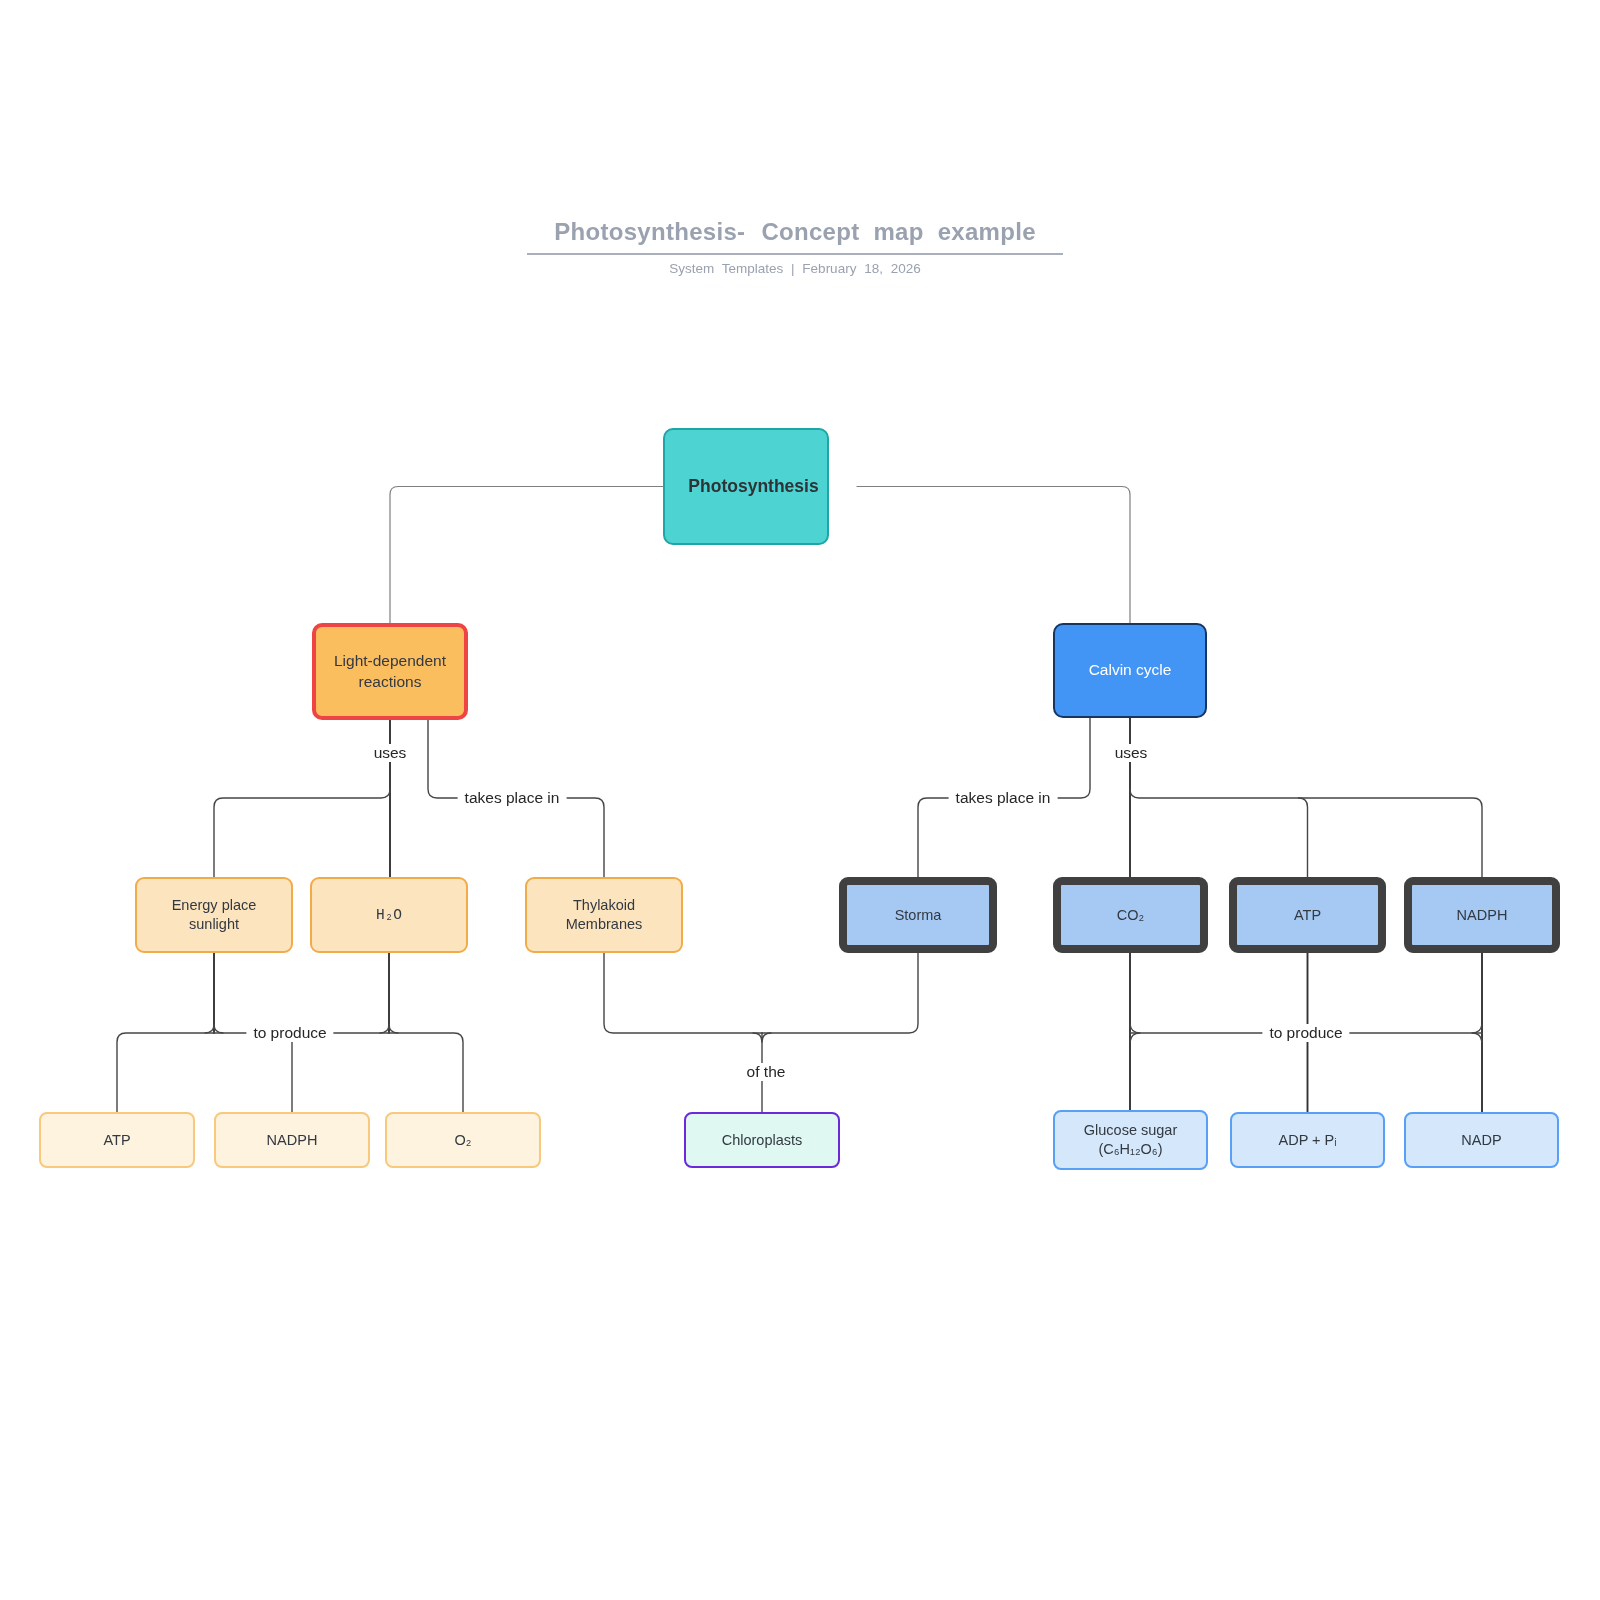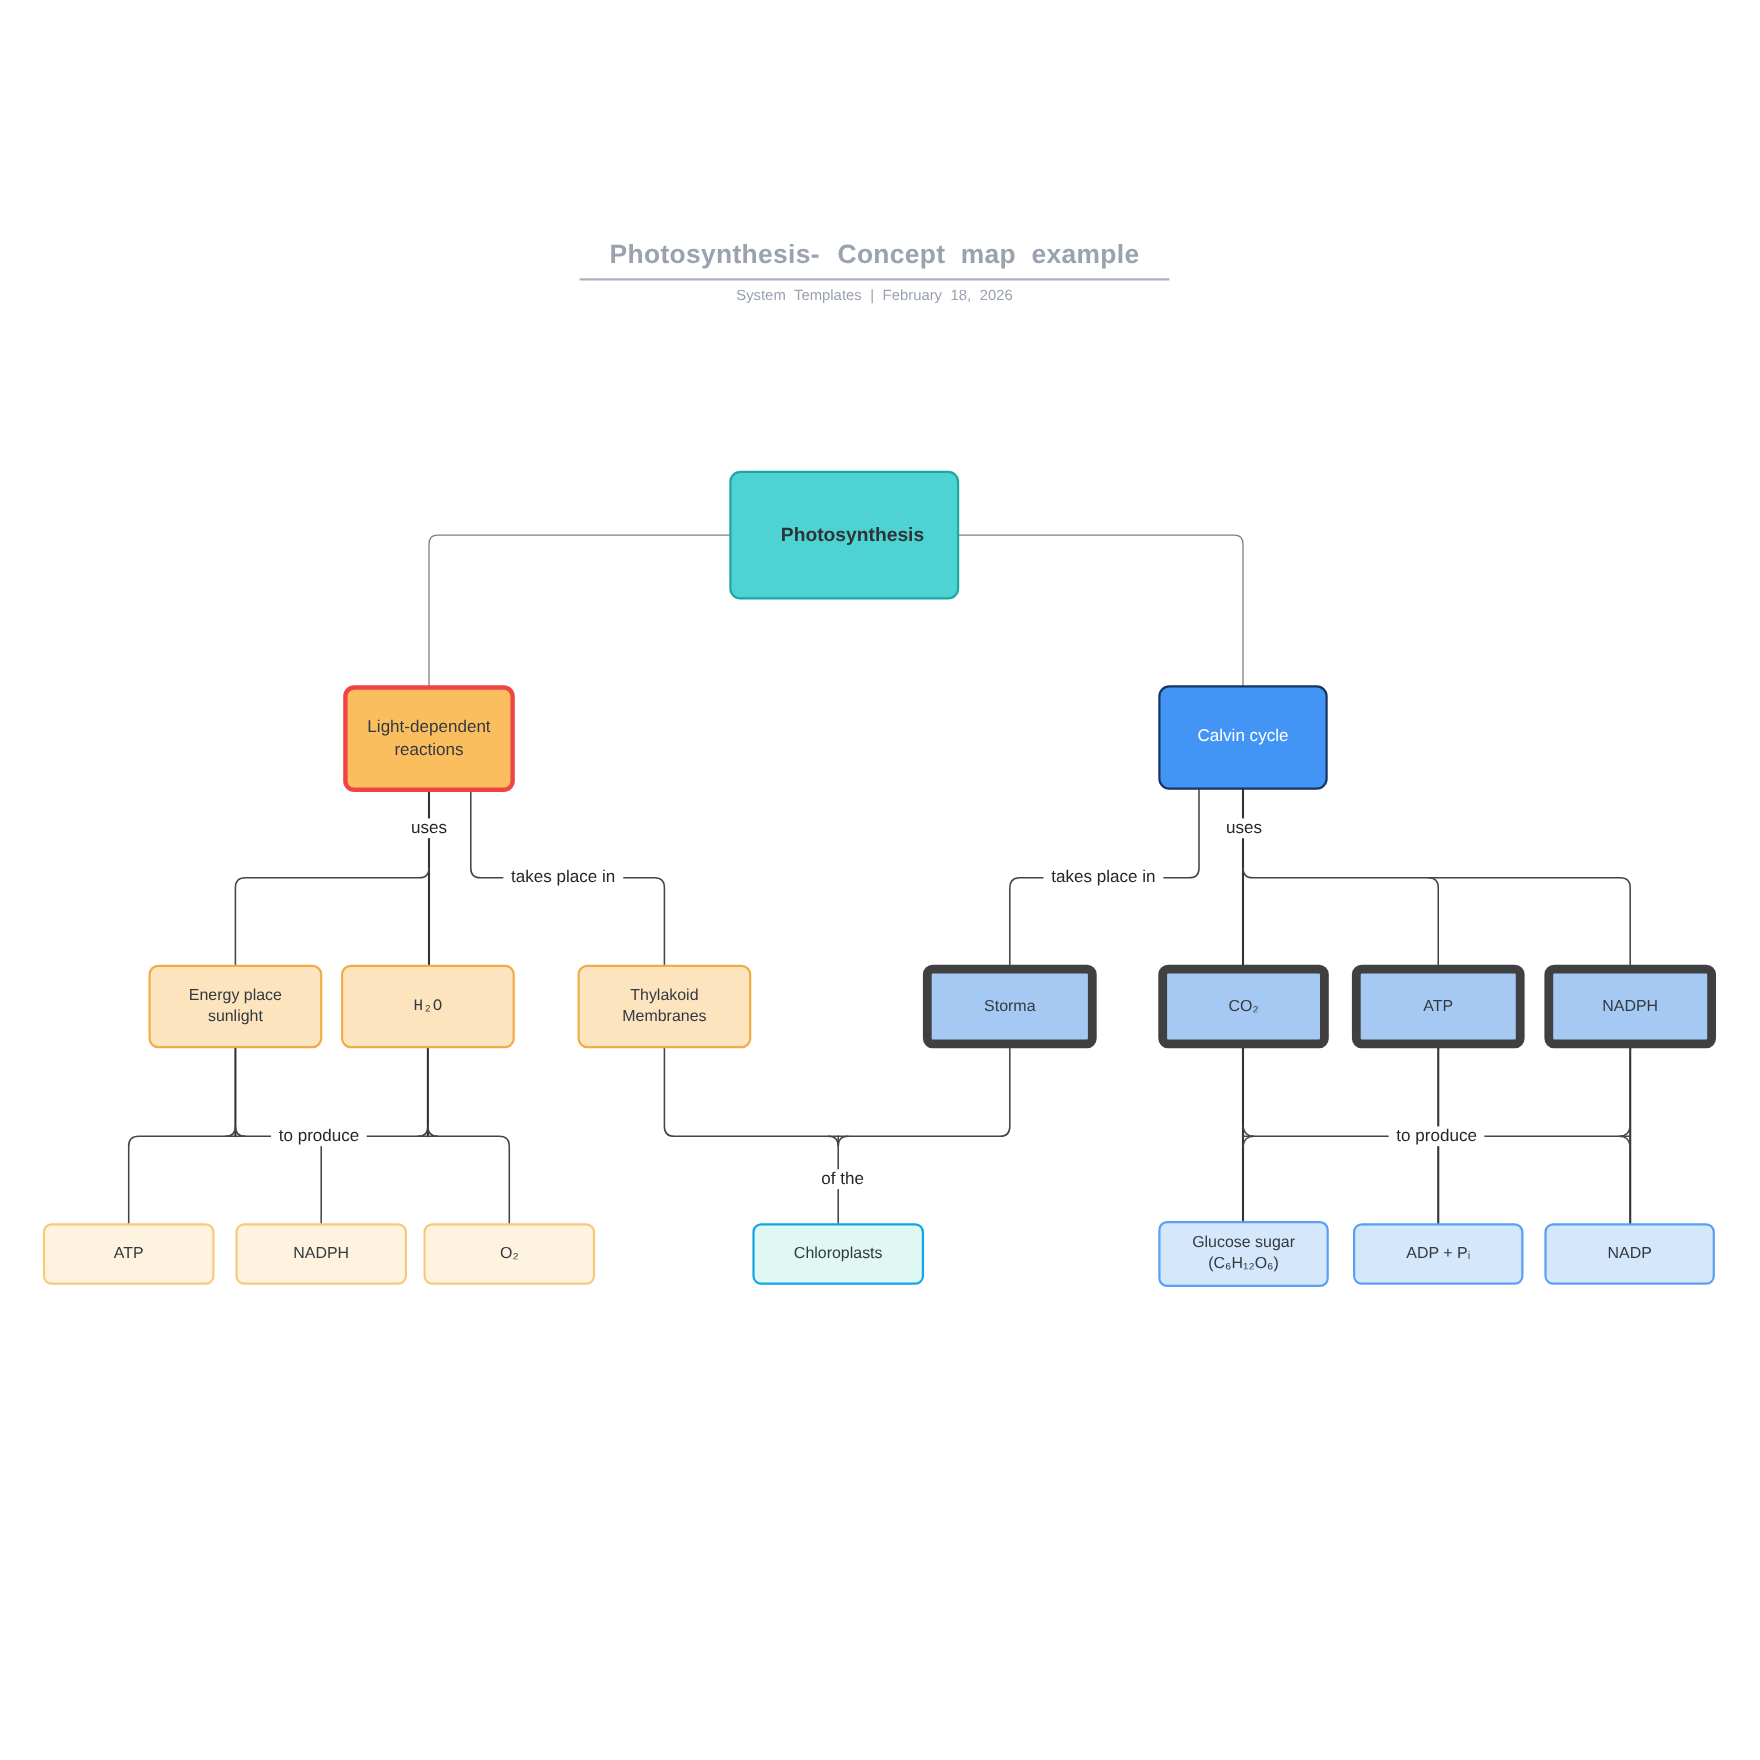--- a/index.html
+++ b/index.html
@@ -36,21 +36,21 @@
     display:flex; align-items:center; justify-content:center;
     text-align:center; padding:4px 8px; line-height:1.3; color:#333941;
   }
   .n-root   { background:#4ED3D3; border:2.5px solid #1FA5A5; font-size:17.5px; font-weight:bold; color:#2E3338; }
   .n-orange { background:#FBBE5F; border:4px solid #ef4444; font-size:15.5px; }
   .n-blue   { background:#4294F5; border:2.5px solid #173563; font-size:15.5px; color:#ffffff; }
   .n-olight { background:#FCE4BE; border:2px solid #F2AB49; font-size:14.5px; border-radius:9px; }
   .n-blight { background:#A6C9F4; border:8px solid #404040; font-size:14.5px; border-radius:9px; }
   .n-cream  { background:#FDF3DF; border:2px solid #F8C87D; font-size:14.5px; border-radius:8px; }
   .n-sky    { background:#D4E7FB; border:2px solid #57A0F6; font-size:14.5px; border-radius:8px; }
-  .n-mint   { background:#DFF8F2; border:2px solid #0ea5e9; font-size:14.5px; border-radius:8px; }
+  .n-mint   { background:#DFF8F2; border:2px solid #6d28d9; font-size:14.5px; border-radius:8px; }
 </style>
 </head>
 <body>
 
 <div class="canvas">
 
   <svg class="wires" width="1600" height="1600" viewBox="0 0 1600 1600">
 
     <g>
       <path class="wire-top" d="M 663 486.5 H 398 Q 390 486.5 390 494.5 V 623"></path>
@@ -107,21 +107,21 @@
   </svg>
 
   <div class="edge-label" style="left:390px; top:753px;">uses</div>
   <div class="edge-label" style="left:512px; top:798px;">takes place in</div>
   <div class="edge-label" style="left:290px; top:1033px;">to produce</div>
   <div class="edge-label" style="left:1131px; top:753px;">uses</div>
   <div class="edge-label" style="left:1003px; top:798px;">takes place in</div>
   <div class="edge-label" style="left:1306px; top:1033px;">to produce</div>
   <div class="edge-label" style="left:766px; top:1072px;">of the</div>
 
-  <div class="node n-root" style="left:663px;  top:428px;  width:209px; height:117px;padding-left:23px;">Photosynthesis</div>
+  <div class="node n-root" style="left:663px;  top:428px;  width:166px; height:117px;padding-left:23px;">Photosynthesis</div>
   <div class="node n-orange" style="left:312px;  top:623px;  width:156px; height:97px;">Light-dependent reactions</div>
   <div class="node n-blue" style="left:1053px; top:623px;  width:154px; height:95px;">Calvin cycle</div>
 
   <div class="node n-olight" style="left:135px;  top:877px;  width:158px; height:76px;">Energy place sunlight</div>
   <div class="node n-olight" style="left:310px;  top:877px;  width:158px; height:76px;font-family:Liberation Mono, monospace;">H₂O</div>
   <div class="node n-olight" style="left:525px;  top:877px;  width:158px; height:76px;">Thylakoid Membranes</div>
   <div class="node n-blight" style="left:839px;  top:877px;  width:158px; height:76px;">Storma</div>
   <div class="node n-blight" style="left:1053px; top:877px;  width:155px; height:76px;">CO₂</div>
   <div class="node n-blight" style="left:1229px; top:877px;  width:157px; height:76px;">ATP</div>
   <div class="node n-blight" style="left:1404px; top:877px;  width:156px; height:76px;">NADPH</div>

